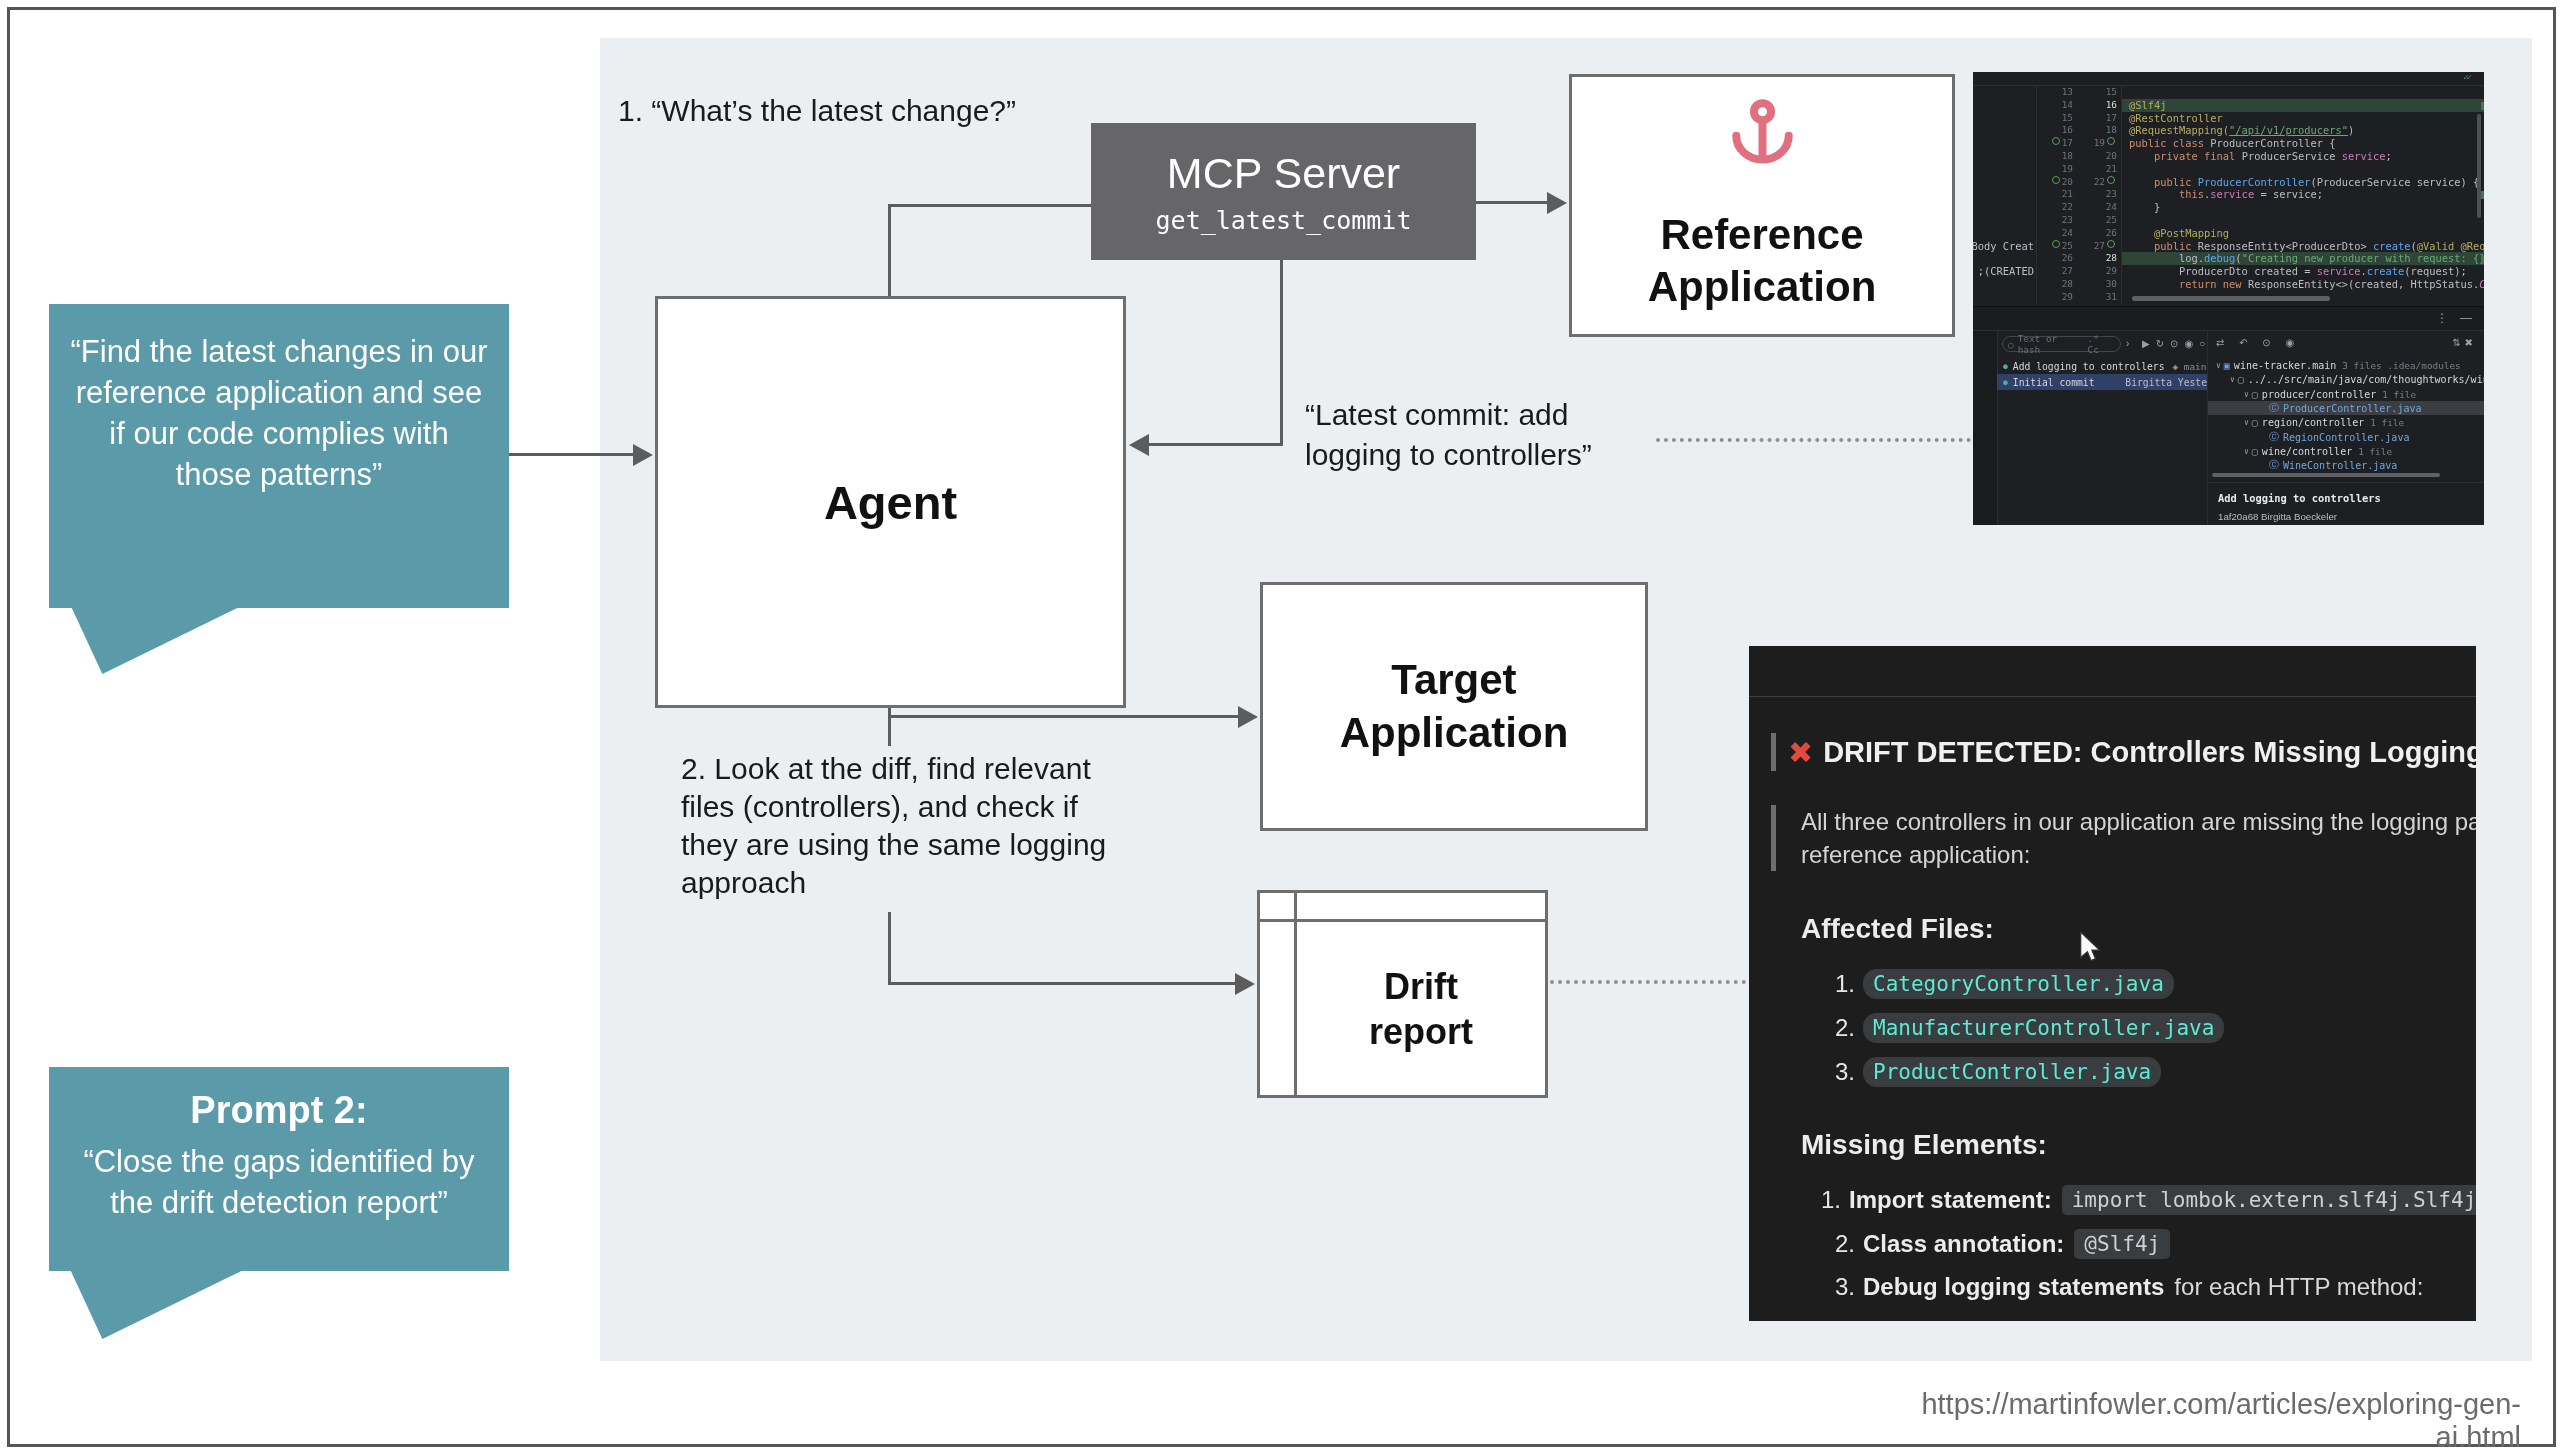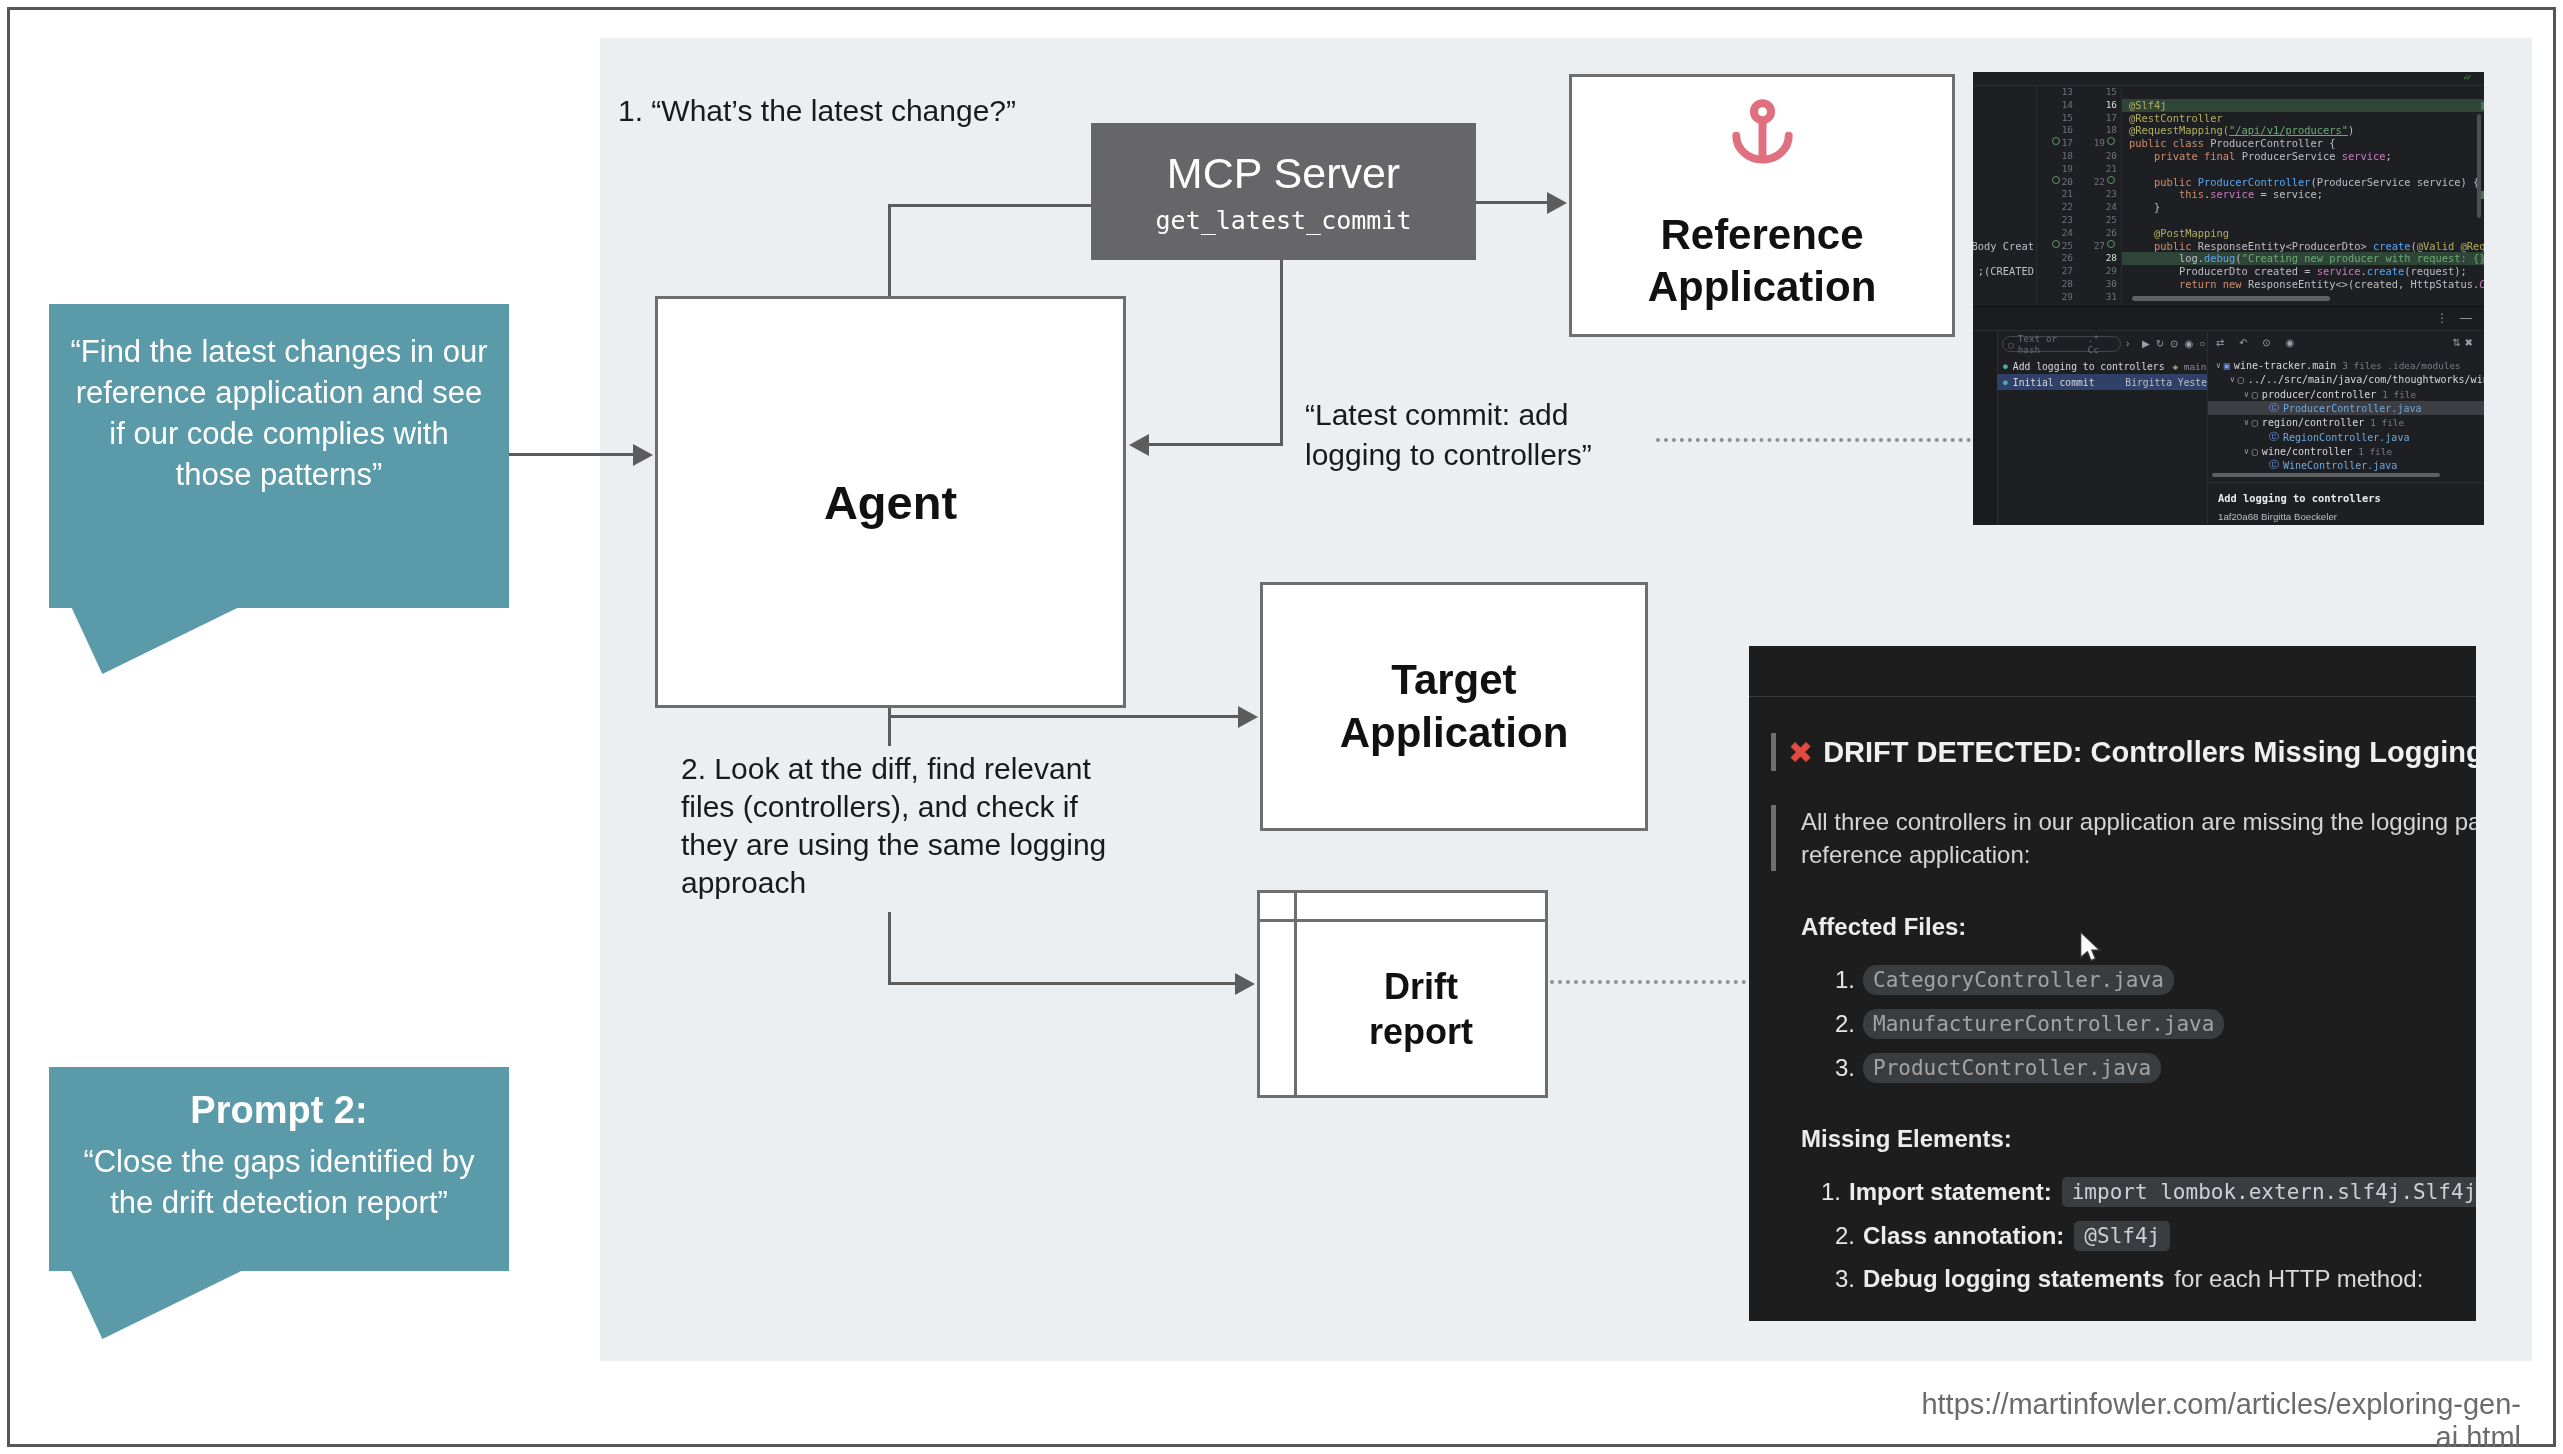--- a/index.html
+++ b/index.html
@@ -96,26 +96,26 @@
   
   .drift{left:1749px;top:646px;width:727px;height:675px;background:#1D1D1D;overflow:hidden;color:#D9D9D9;}
   .drift .inner{padding:24px 0 0 52px;}
   .d-title{font-size:29px;font-weight:bold;color:#E8E8E8;}
   .d-hr{height:1px;background:#3D3D3D;margin:26px 0 0 -52px;width:727px;}
   .d-alert{display:flex;align-items:center;margin:36px 0 0 -30px;white-space:nowrap;}
   .d-alert .bar{width:5px;height:38px;background:#6F6F6F;margin-right:12px;flex:none;}
   .d-alert .x{color:#E04A3F;font-size:30px;margin-right:10px;}
   .d-alert .atxt{font-size:29px;font-weight:bold;color:#F0F0F0;}
   .d-desc{border-left:5px solid #6F6F6F;margin:34px 0 0 -30px;padding-left:25px;font-size:24px;line-height:33px;white-space:pre;color:#D4D4D4;}
-  .d-seclabel{font-size:24px;font-weight:bold;color:#ECECEC;margin-top:42px;}
+  .d-seclabel{font-size:28px;font-weight:bold;color:#ECECEC;margin-top:42px;}
   .d-list{margin-top:24px;}
   .d-li{display:flex;align-items:center;margin:0 0 14px 20px;font-size:24px;white-space:nowrap;}
   .d-li .num{width:34px;text-align:right;margin-right:8px;color:#E6E6E6;}
   .chip{font-family:"DejaVu Sans Mono",monospace;font-size:21px;background:#3A3D3F;border-radius:5px;padding:3px 10px;}
-  .chip.blue{color:#a3a3a3;border-radius:14px;}
+  .chip.blue{color:#5eead4;border-radius:14px;}
   .chip.gray{color:#CDD0D4;}
   .d-li b{margin-right:10px;color:#ECECEC;}
 
   .urlcap{left:1885px;top:1388px;width:636px;text-align:right;font-size:29px;color:#6B6B6B;}
 
   .cursor-svg{left:2078px;top:932px;}
 </style>
 </head>
 <body>
 

